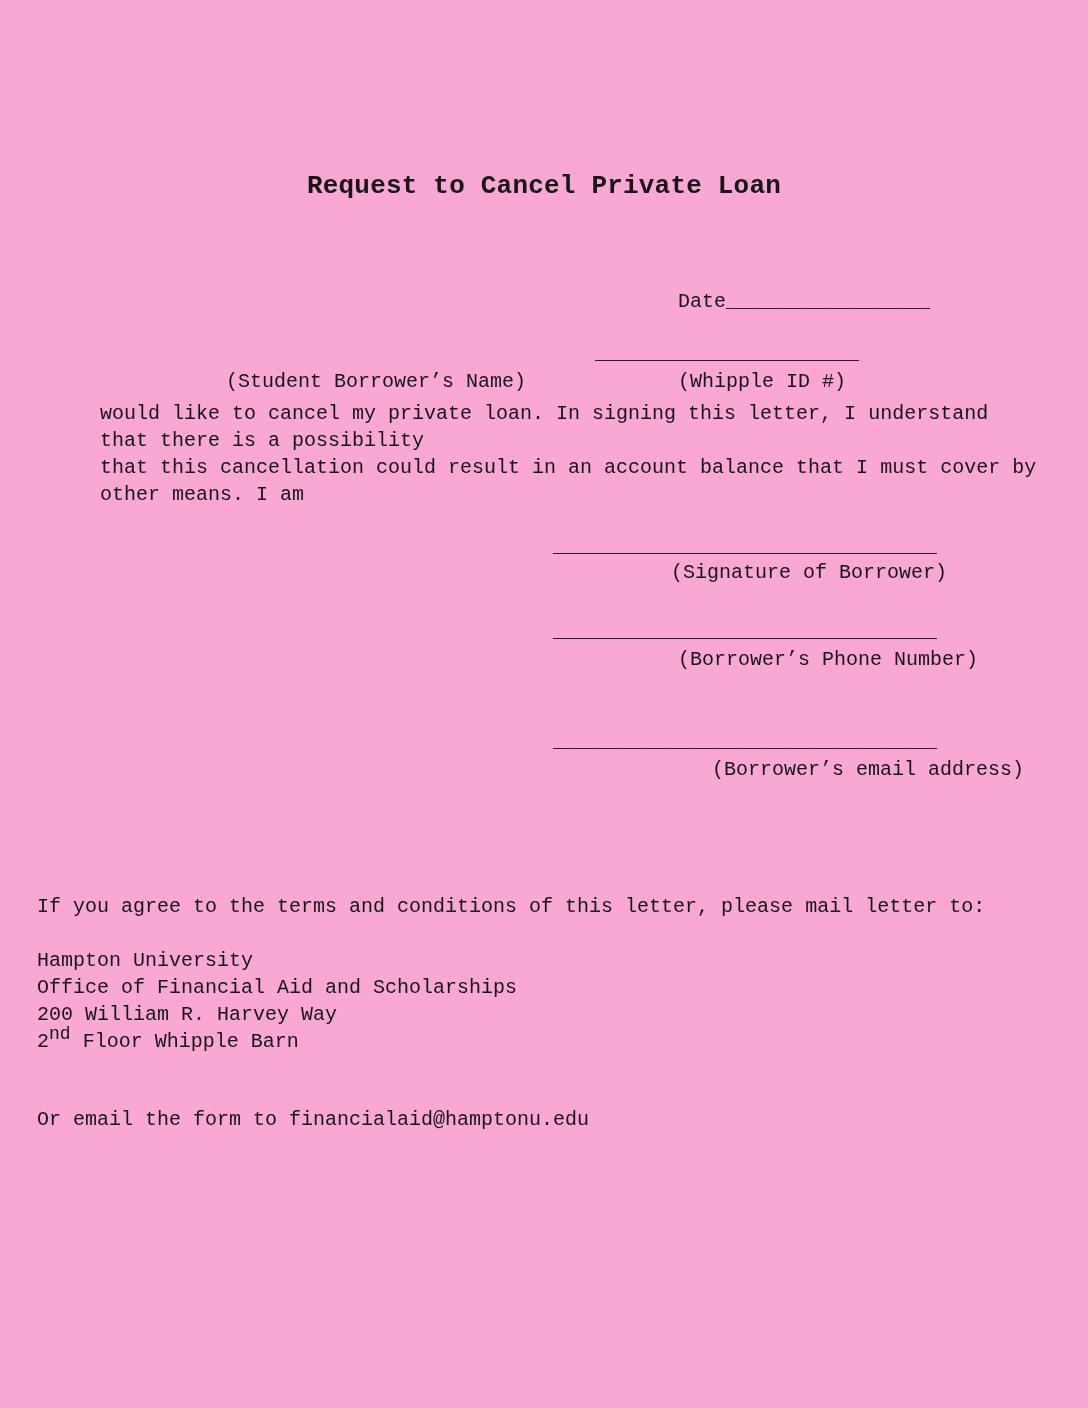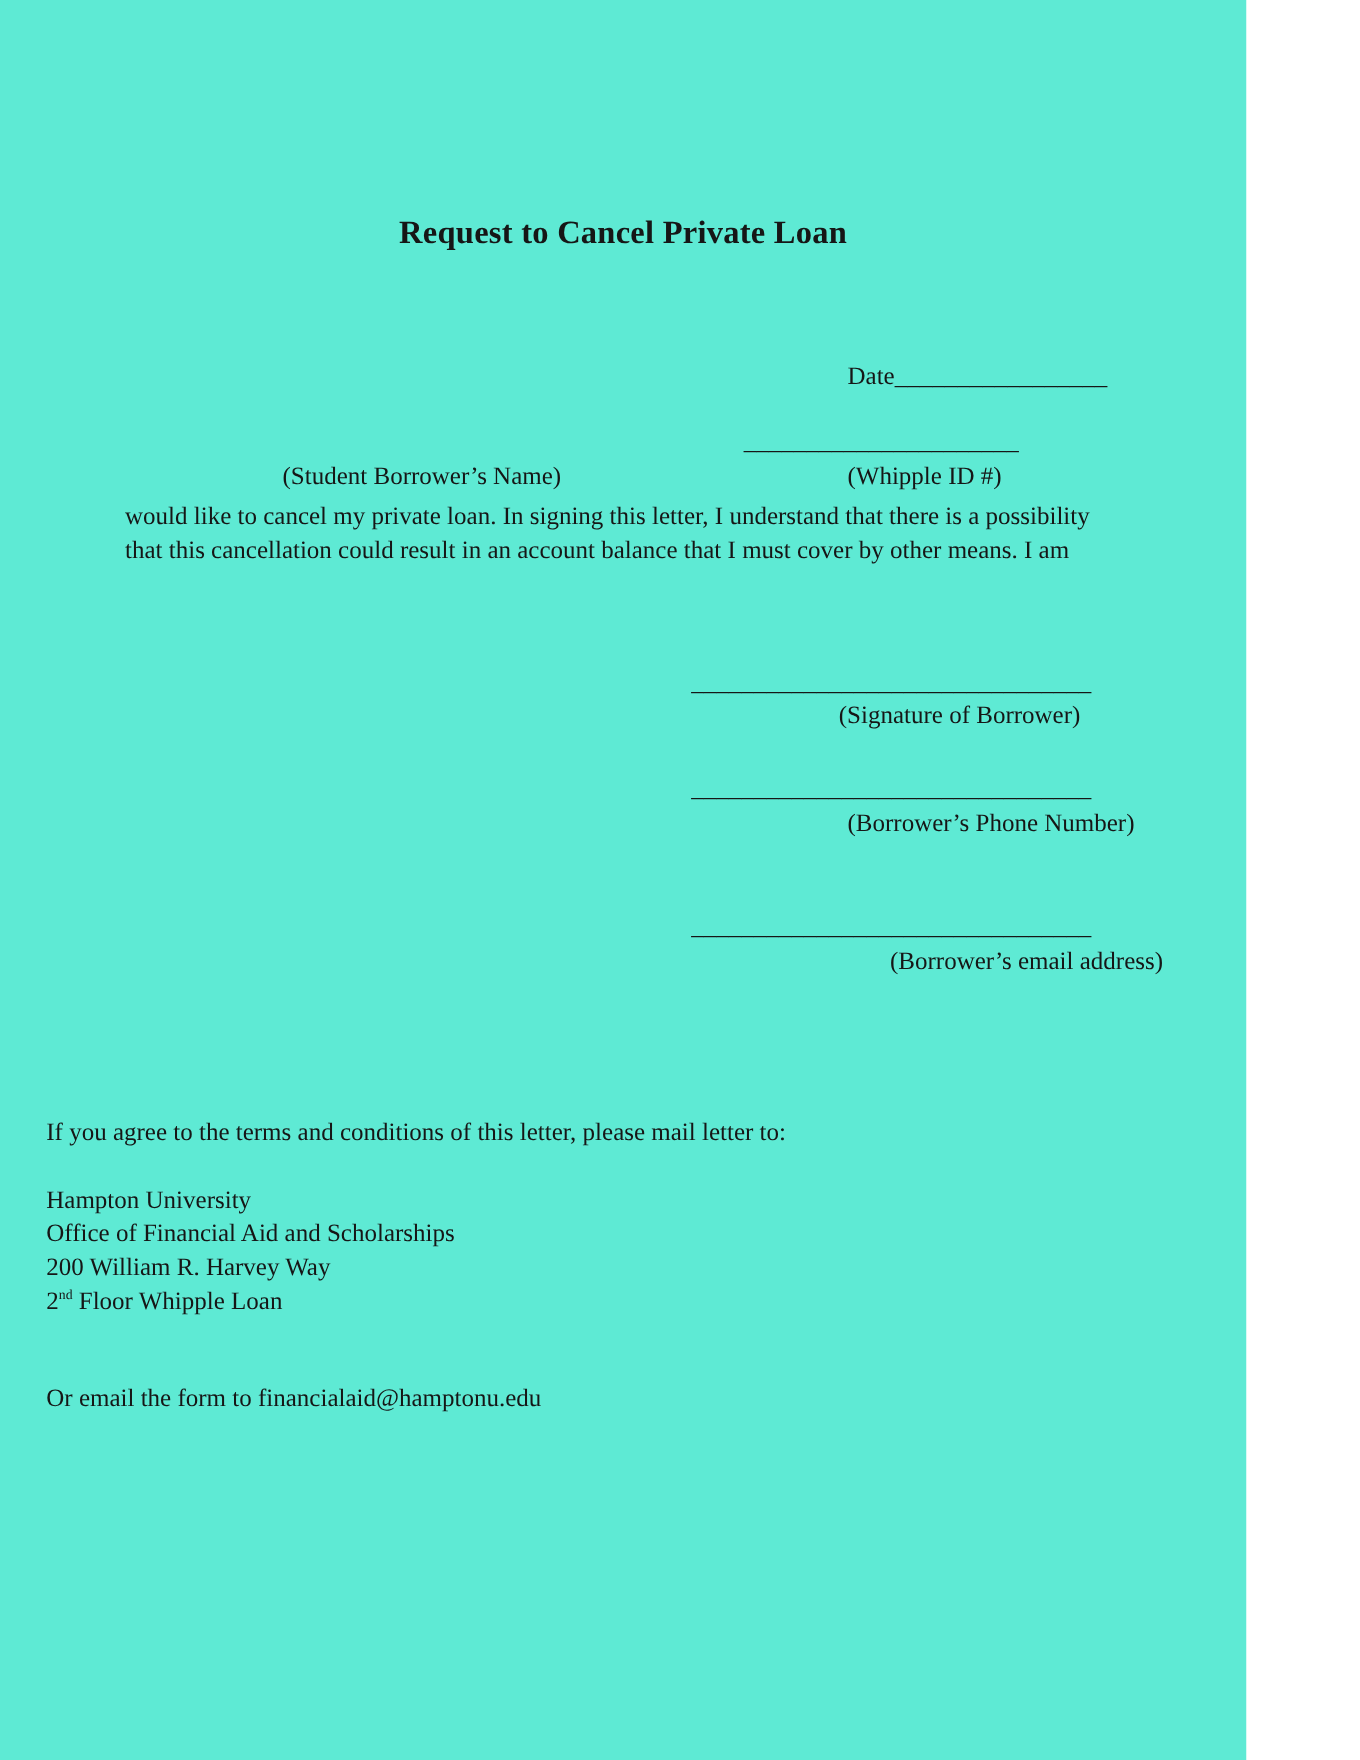--- a/index.html
+++ b/index.html
@@ -1,21 +1,21 @@
 <!DOCTYPE html>
 <html><head>
 <meta charset="utf-8">
 <style>
   html, body { margin: 0; padding: 0; background: #ffffff; }
   .page {
     position: relative;
-    width: 997px;
+    width: 1088px;
     height: 1408px;
-    background: #5eead4;
-    font-family: Liberation Serif, serif;
+    background: #f9a8d4;
+    font-family: Liberation Mono, monospace;
     font-size: 20px;
     line-height: 27px;
     color: #161616;
     overflow: hidden;
   }
   .keep-ws { white-space: pre-wrap; }
   .abs { position: absolute; }
 
   .title {
     position: absolute;
@@ -41,21 +41,21 @@
   .email-line      { left: 553px; top: 728px; }
   .email-caption   { left: 712px; top: 756px; }
 
   .mail-instruction { left: 37px; top: 893px; }
   .address          { left: 37px; top: 947px; }
   .or-email         { left: 37px; top: 1106px; }
 
   .address .addr-line { height: 27px; }
 
   sup {
-    font-size: 11px;
+    font-size: 18px;
     line-height: 0;
     vertical-align: super;
   }
 
   .blank { letter-spacing: 0; }
 </style>
 </head>
 <body>
 
 <div class="page">
@@ -83,18 +83,18 @@
 
   <div class="abs email-line"><span class="blank">________________________________</span></div>
   <div class="abs email-caption">(Borrower’s email address)</div>
 
   <div class="abs mail-instruction">If you agree to the terms and conditions of this letter, please mail letter to:</div>
 
   <div class="abs address">
     <div class="addr-line">Hampton University</div>
     <div class="addr-line">Office of Financial Aid and Scholarships</div>
     <div class="addr-line">200 William R. Harvey Way</div>
-    <div class="addr-line"><span class="keep-ws">2</span><sup>nd</sup><span class="keep-ws"> Floor Whipple Loan</span></div>
+    <div class="addr-line"><span class="keep-ws">2</span><sup>nd</sup><span class="keep-ws"> Floor Whipple Barn</span></div>
   </div>
 
   <div class="abs or-email">Or email the form to financialaid@hamptonu.edu</div>
 
 </div>
 
 </body></html>

